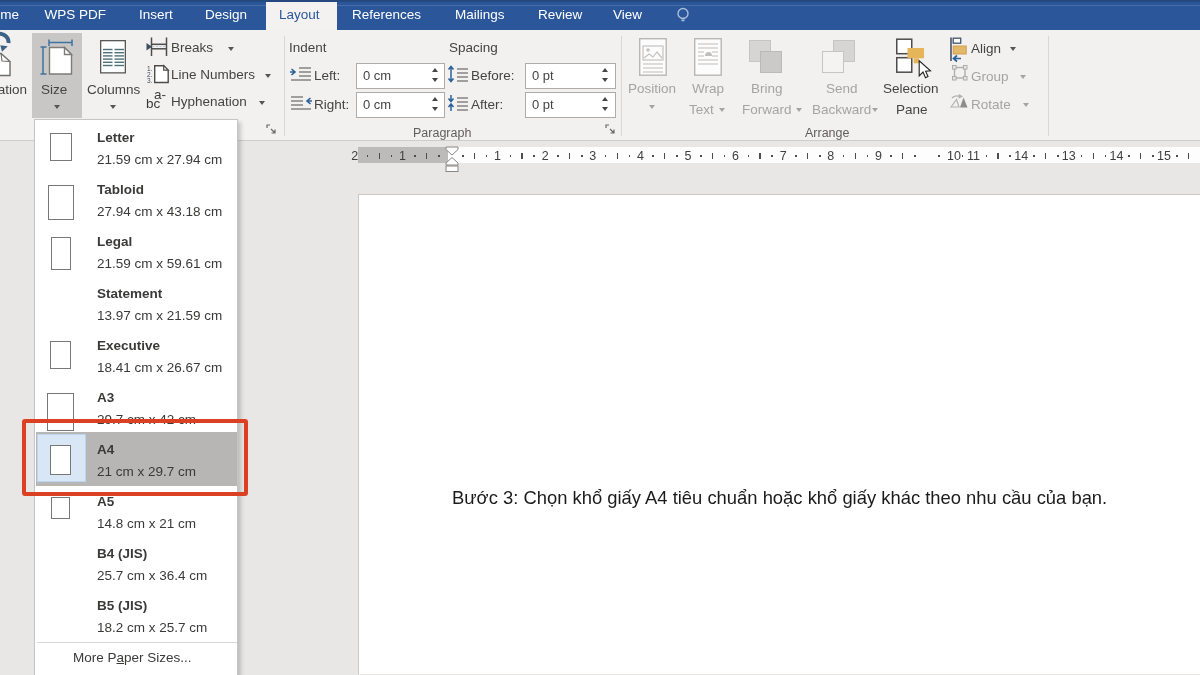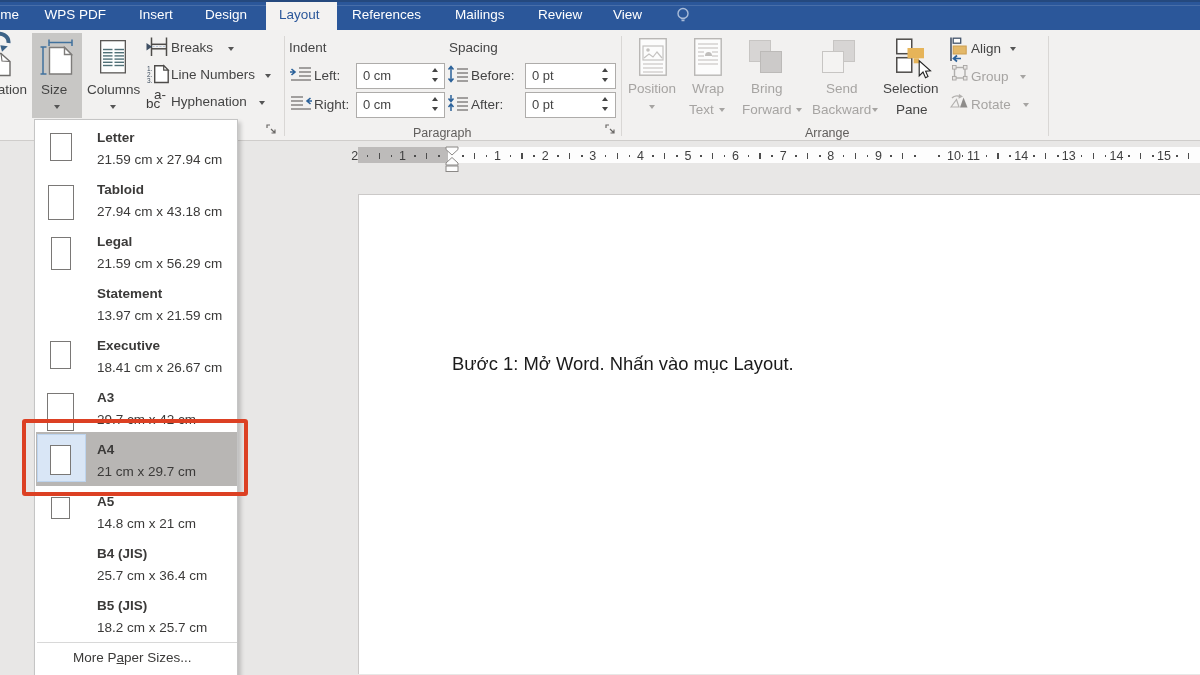--- a/index.html
+++ b/index.html
@@ -119,21 +119,21 @@
 <div class="rdot" style="left:1152.1px"></div>
 <div class="rdot" style="left:1175.9px"></div>
 <div class="rtick" style="left:1187.8px"></div>
 
   <svg style="left:444.5px;top:5px" width="16" height="26">
     <polygon points="1,1 13,1 13,3.5 7,9 1,3.5" fill="#fdfdfd" stroke="#8a8886" stroke-width="1"></polygon>
     <polygon points="1,17 7,11.5 13,17 13,19 1,19" fill="#fdfdfd" stroke="#8a8886" stroke-width="1"></polygon>
     <rect x="1" y="20" width="12" height="5.5" fill="#fdfdfd" stroke="#8a8886" stroke-width="1"></rect>
   </svg>
   <div id="page"></div>
-  <div class="doctxt" style="top:212.2px">Bước 1: Mở Word. Nhấn vào mục Layout.</div>
+  <div class="doctxt" style="top:346.4px">Bước 3: Chọn khổ giấy A4 tiêu chuẩn hoặc khổ giấy khác theo nhu cầu của bạn.</div>
 </div>
 
 <div class="abs" id="ribbon">
   <div class="vsep" style="left:284px"></div>
   <div class="vsep" style="left:621px"></div>
   <div class="vsep" style="left:1048px"></div>
 
   <svg style="left:-10px;top:3px" width="32" height="46">
     <path d="M5,2.5 a8.5,8.5 0 0 1 13.5,7.5" fill="none" stroke="#3c6286" stroke-width="4"></path>
     <polygon points="10.3,12.2 17.8,13.2 12,18.7" fill="#3c6286"></polygon>
@@ -385,21 +385,21 @@
   <div id="a4row"></div>
   <div id="a4cell"></div>
   <div class="micon" style="left:14.5px;top:13px;width:22px;height:28px"></div>
   <div class="mi-title" style="top:10px">Letter</div>
   <div class="mi-size" style="top:32px">21.59 cm x 27.94 cm</div>
   <div class="micon" style="left:12.5px;top:65px;width:26px;height:35px"></div>
   <div class="mi-title" style="top:62px">Tabloid</div>
   <div class="mi-size" style="top:84px">27.94 cm x 43.18 cm</div>
   <div class="micon" style="left:15.5px;top:117px;width:20px;height:33px"></div>
   <div class="mi-title" style="top:114px">Legal</div>
-  <div class="mi-size" style="top:136px">21.59 cm x 56.29 cm</div>
+  <div class="mi-size" style="top:136px">21.59 cm x 59.61 cm</div>
   <div class="mi-title" style="top:166px">Statement</div>
   <div class="mi-size" style="top:188px">13.97 cm x 21.59 cm</div>
   <div class="micon" style="left:15.0px;top:221px;width:21px;height:28px"></div>
   <div class="mi-title" style="top:218px">Executive</div>
   <div class="mi-size" style="top:240px">18.41 cm x 26.67 cm</div>
   <div class="micon" style="left:12.0px;top:273px;width:27px;height:38px"></div>
   <div class="mi-title" style="top:270px">A3</div>
   <div class="mi-size" style="top:292px">29.7 cm x 42 cm</div>
   <div class="micon" style="left:14.8px;top:325px;width:21.5px;height:30px"></div>
   <div class="mi-title" style="top:322px">A4</div>

